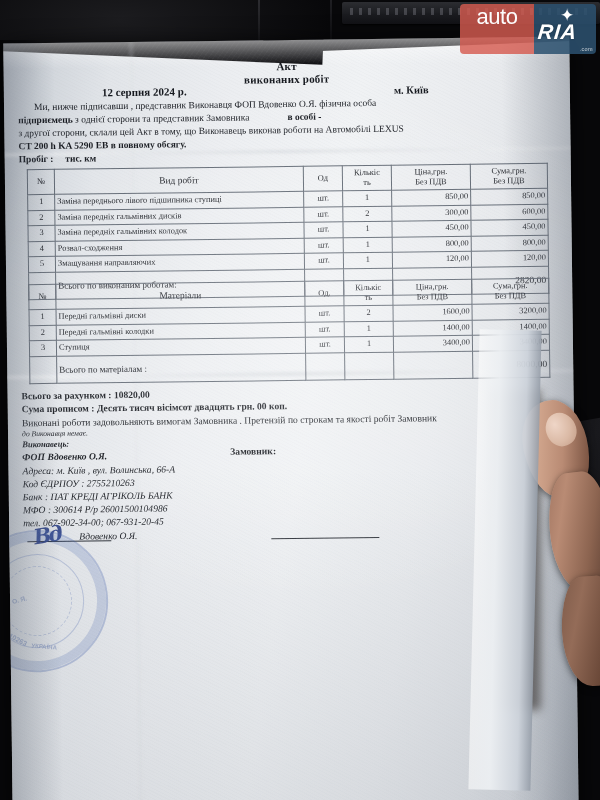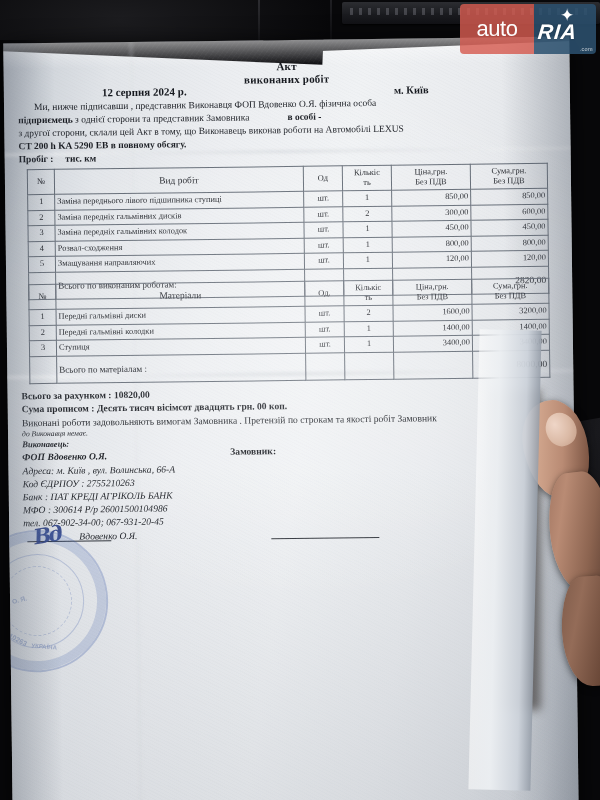--- a/index.html
+++ b/index.html
@@ -251,21 +251,21 @@
                  rgba(205,211,219,.95) 78%, rgba(150,158,169,.9) 100%);
     transform: rotate(1.4deg);
   }
 
   
   .logo { position:absolute; left:460px; top:4px; width:136px; height:50px; display:flex; }
   .logo-auto {
     width:74px; height:50px;
     background: rgba(214,92,80,.82);
     border-radius: 4px 0 0 4px;
-    display:flex; align-items:center; justify-content:center;
+    display:flex; justify-content:center;
   }
   .logo-auto span {
     color:#fdfdfd; font-family:"Liberation Sans", sans-serif;
     font-size:22px; font-weight:400; letter-spacing:-.5px;
   }
   .logo-ria {
     width:62px; height:50px;
     background: rgba(44,82,112,.86);
     border-radius: 0 4px 4px 0;
     position:relative; overflow:hidden;

